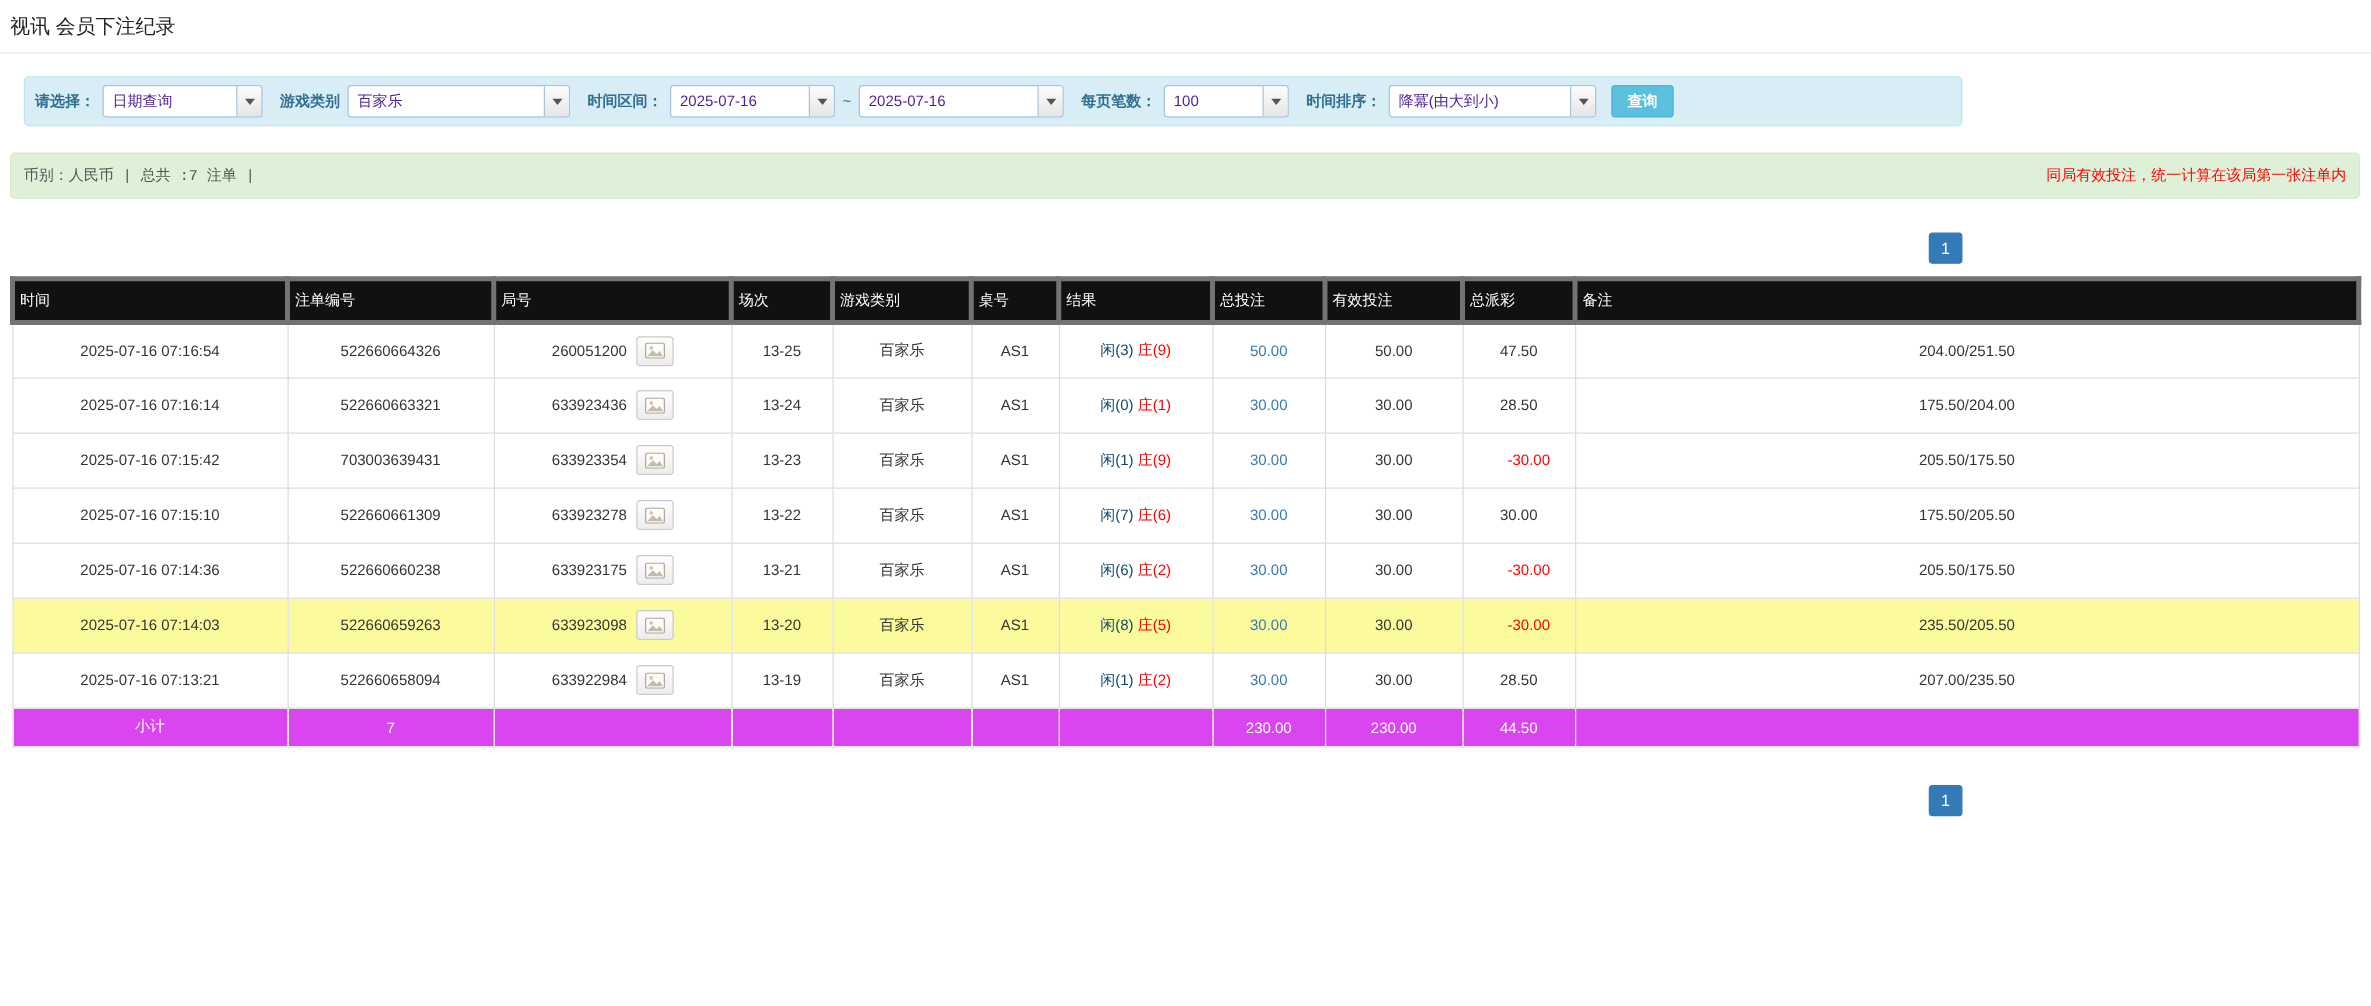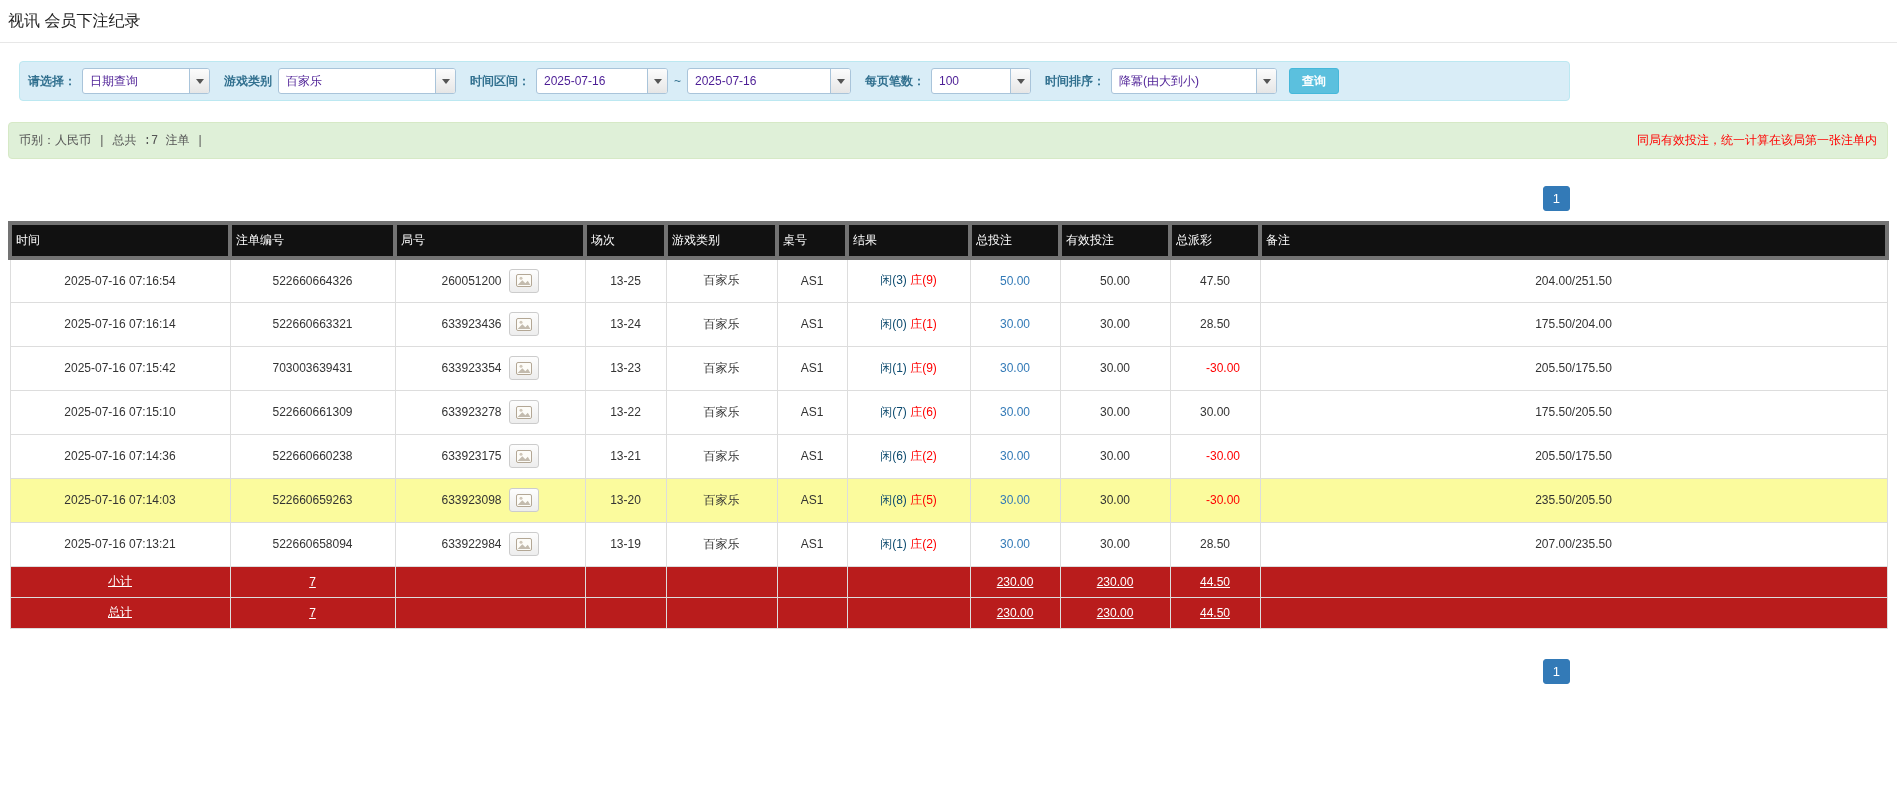--- a/index.html
+++ b/index.html
@@ -89,21 +89,21 @@
   .data-table th {
     background: #111; color: #fff; font-weight: normal;
     border: 4px solid #737373; padding: 7px 4px; text-align: left;
   }
   .data-table td {
     border: 1px solid #ddd; text-align: center;
     padding: 0 4px; height: 44px; background: #fff;
     overflow: hidden; white-space: nowrap;
   }
   .data-table tr.highlighted td { background: #fbfb9d; }
-  .data-table tfoot td { background: #b91c1c; color: #fff; height: 31px; text-decoration: underline; }
+  .data-table tfoot td { background: #d946ef; color: #fff; height: 31px; }
 
   .player-result { color: #0c4a6e; margin-top: 33px; }
   .banker-result { color: #ff0000; }
   .bet-link { color: #337ab7; cursor: pointer; }
   .neg { color: #ff0000; margin-left: 16px; }
 
   .round-cell { display: inline-flex; align-items: center; gap: 7px; vertical-align: middle; }
   .replay-btn {
     width: 30px; height: 24px;
     border: 1px solid #ccc; border-radius: 3px;
@@ -386,32 +386,19 @@
     <td></td>
     <td></td>
     <td></td>
     <td></td>
     <td></td>
     <td>230.00</td>
     <td>230.00</td>
     <td>44.50</td>
     <td></td>
   </tr>
-  <tr>
-    <td>总计</td>
-    <td>7</td>
-    <td></td>
-    <td></td>
-    <td></td>
-    <td></td>
-    <td></td>
-    <td>230.00</td>
-    <td>230.00</td>
-    <td>44.50</td>
-    <td></td>
-  </tr>
       </tfoot>
   </table>
 </div>
 
 <div class="pager-row bottom">
   <a class="page-btn">1</a>
 </div>
 
 </body></html>

